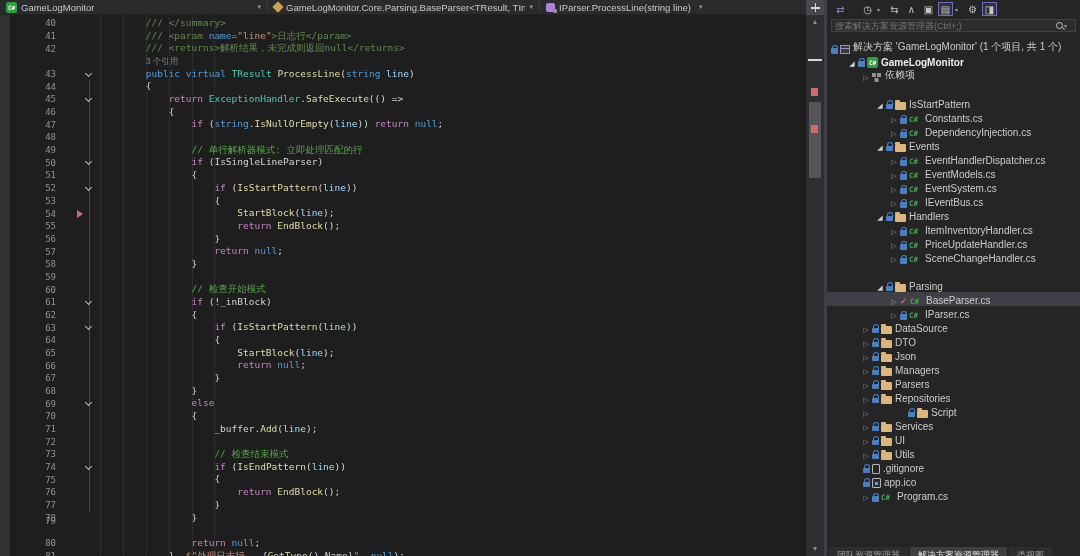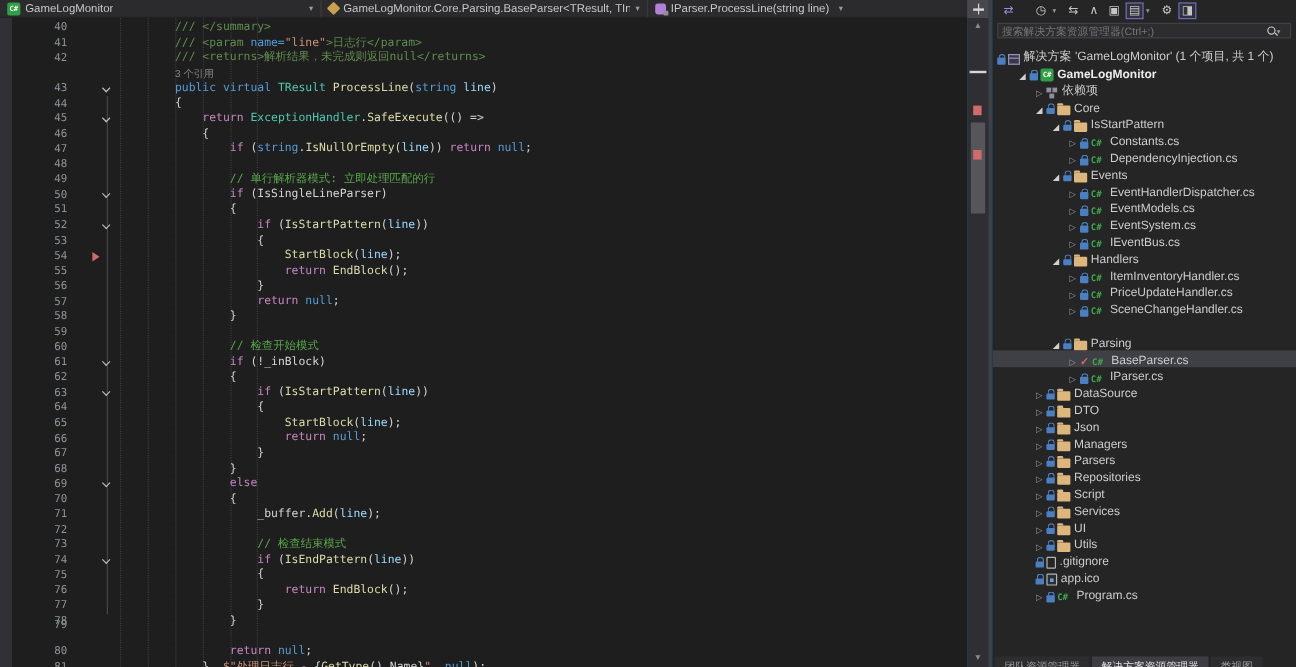--- a/index.html
+++ b/index.html
@@ -1,19 +1,19 @@
 <!DOCTYPE html>
 <html><head>
 <meta charset="utf-8">
 <style>
   * { margin:0; padding:0; box-sizing:border-box; }
   html,body { background:#1a1a1a; }
   #screen {
     position:relative; width:1080px; height:556px; overflow:hidden;
-    background:#0369a1; font-family:"Liberation Sans", sans-serif; color:#cccccc;
+    background:#22c55e; font-family:"Liberation Sans", sans-serif; color:#cccccc;
     user-select:none;
   }
   
   #navbar {
     position:absolute; left:0; top:0; width:824px; height:15px;
     background:#2b2b2e; border-bottom:1px solid #222224;
     display:flex; align-items:center; font-size:9.5px; color:#c8c8c8;
   }
   .nav-seg { display:flex; align-items:center; gap:4px; height:100%; padding:0 6px; border-right:1px solid #3a3a3e; }
   .nav-seg .caret { color:#9a9a9a; font-size:7px; margin-left:auto; }
@@ -386,28 +386,20 @@
           </span>
           <span class="lbl">GameLogMonitor</span>
         </div>
         <div class="tree-row" style="top: 32px;">
           <span class="expander" style="left: 34px;">▷</span>
           <span class="row-icons" style="margin-left: 45px;">
             <span class="deps-icon"></span>
           </span>
           <span class="lbl">依赖项</span>
         </div>
-        <div class="tree-row" style="top: 46px;">
-          <span class="expander open" style="left: 34px;">◢</span>
-          <span class="row-icons" style="margin-left: 45px;">
-            <span class="lock-icon"></span>
-            <span class="folder-icon"></span>
-          </span>
-          <span class="lbl">Core</span>
-        </div>
         <div class="tree-row" style="top: 60px;">
           <span class="expander open" style="left: 48px;">◢</span>
           <span class="row-icons" style="margin-left: 59px;">
             <span class="lock-icon"></span>
             <span class="folder-icon"></span>
           </span>
           <span class="lbl">IsStartPattern</span>
         </div>
         <div class="tree-row" style="top: 74px;">
           <span class="expander" style="left: 62px;">▷</span>
@@ -562,21 +554,21 @@
           <span class="lbl">Parsers</span>
         </div>
         <div class="tree-row" style="top: 354px;">
           <span class="expander" style="left: 34px;">▷</span>
           <span class="row-icons" style="margin-left: 45px;">
             <span class="lock-icon"></span>
             <span class="folder-icon"></span>
           </span>
           <span class="lbl">Repositories</span>
         </div>
-        <div class="tree-row" style="top: 368px;">
+        <div class="tree-row" style="top: 368px; padding-left: 36px;">
           <span class="expander" style="left: 34px;">▷</span>
           <span class="row-icons" style="margin-left: 45px;">
             <span class="lock-icon"></span>
             <span class="folder-icon"></span>
           </span>
           <span class="lbl">Script</span>
         </div>
         <div class="tree-row" style="top: 382px;">
           <span class="expander" style="left: 34px;">▷</span>
           <span class="row-icons" style="margin-left: 45px;">

